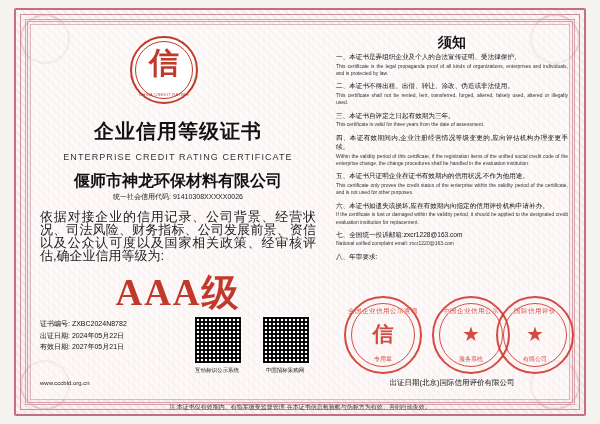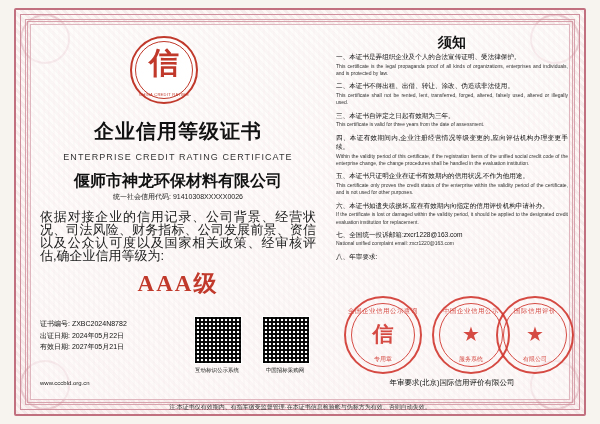--- a/index.html
+++ b/index.html
@@ -88,21 +88,21 @@
     position:absolute;left:0;top:162px;width:288px;text-align:center;
     font-size:7px;color:#222;
   }
   .desc{
     position:absolute;left:6px;top:180px;width:276px;
     font-size:13px;line-height:13px;color:#1a1a1a;text-align:justify;
   }
   .grade{
     position:absolute;left:0;top:238px;width:288px;text-align:center;
     font-family:"Liberation Serif", serif;
-    font-size:23px;font-weight:bold;color:#c0392b;letter-spacing:2px;
+    font-size:37px;font-weight:bold;color:#c0392b;letter-spacing:2px;
   }
   .meta{
     position:absolute;left:6px;top:288px;width:150px;
     font-size:7px;line-height:11.5px;color:#111;
   }
   .qr{
     position:absolute;left:160px;top:286px;width:46px;height:46px;
     background:
       repeating-linear-gradient(0deg,#111 0 2px,#fff 2px 4px),
       repeating-linear-gradient(90deg,#111 0 2px,#fff 2px 4px);
@@ -283,16 +283,16 @@
     <div class="star">★</div>
     <div class="bot-text">服务系统</div>
   </div>
   <div class="seal seal-c">
     <div class="ring-in"></div>
     <div class="top-text">国际信用评价</div>
     <div class="star">★</div>
     <div class="bot-text">有限公司</div>
   </div>
 
-  <div class="org-line">年审要求(北京)国际信用评价有限公司</div>
+  <div class="org-line">出证日期(北京)国际信用评价有限公司</div>
 
   <div class="footer-note">注:本证书仅有效期内、有指军缴受监督管理·在本证书信息检验帐与伪标方为有效、否则自动失效。</div>
 </div>
 
 </body></html>

